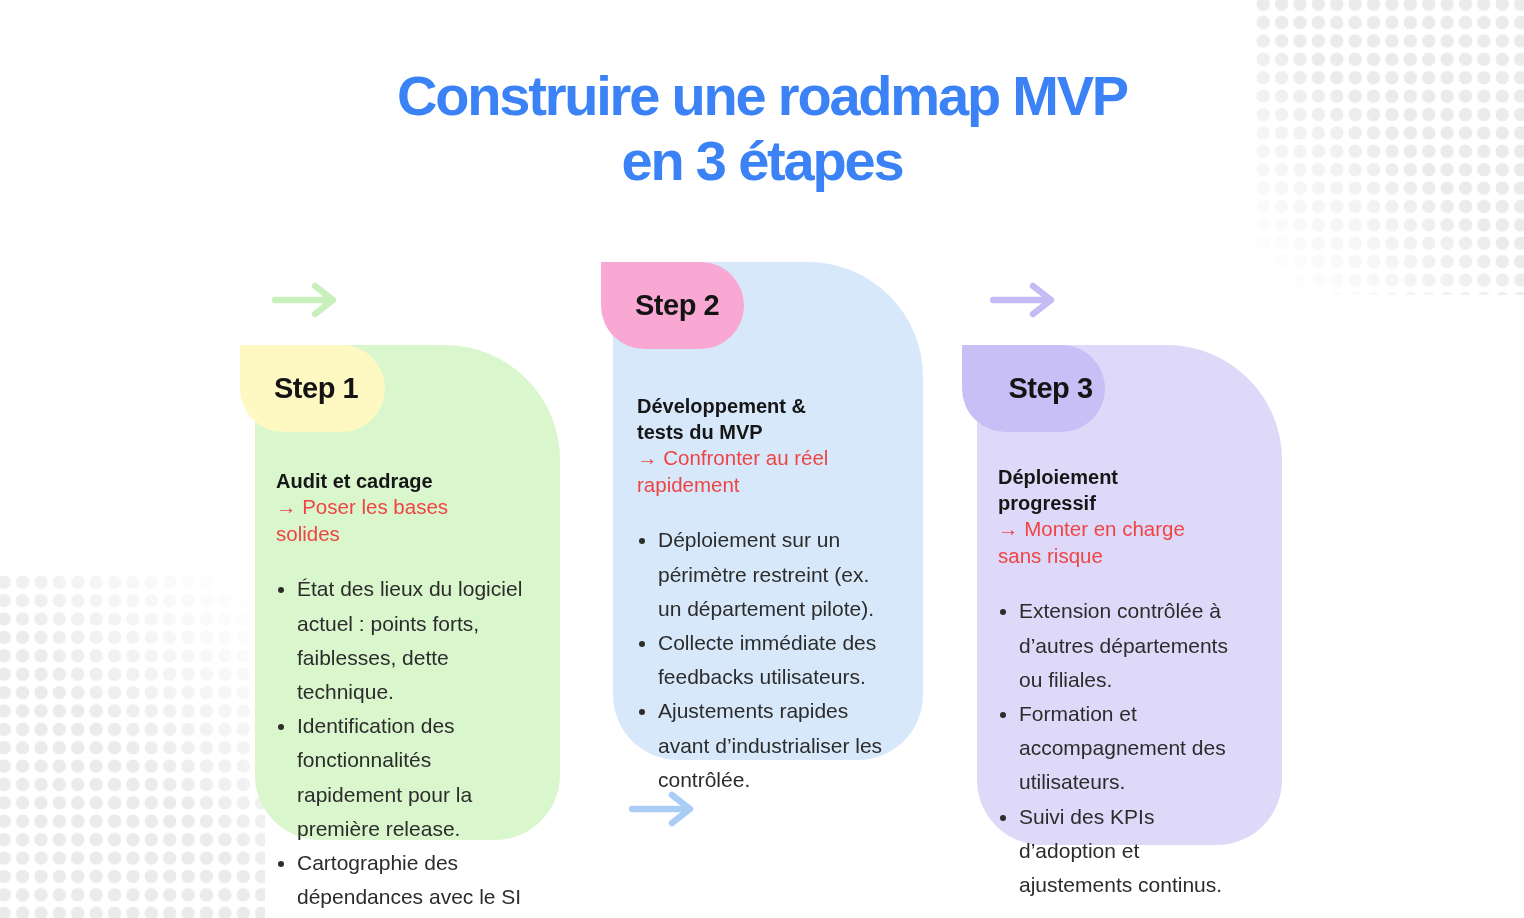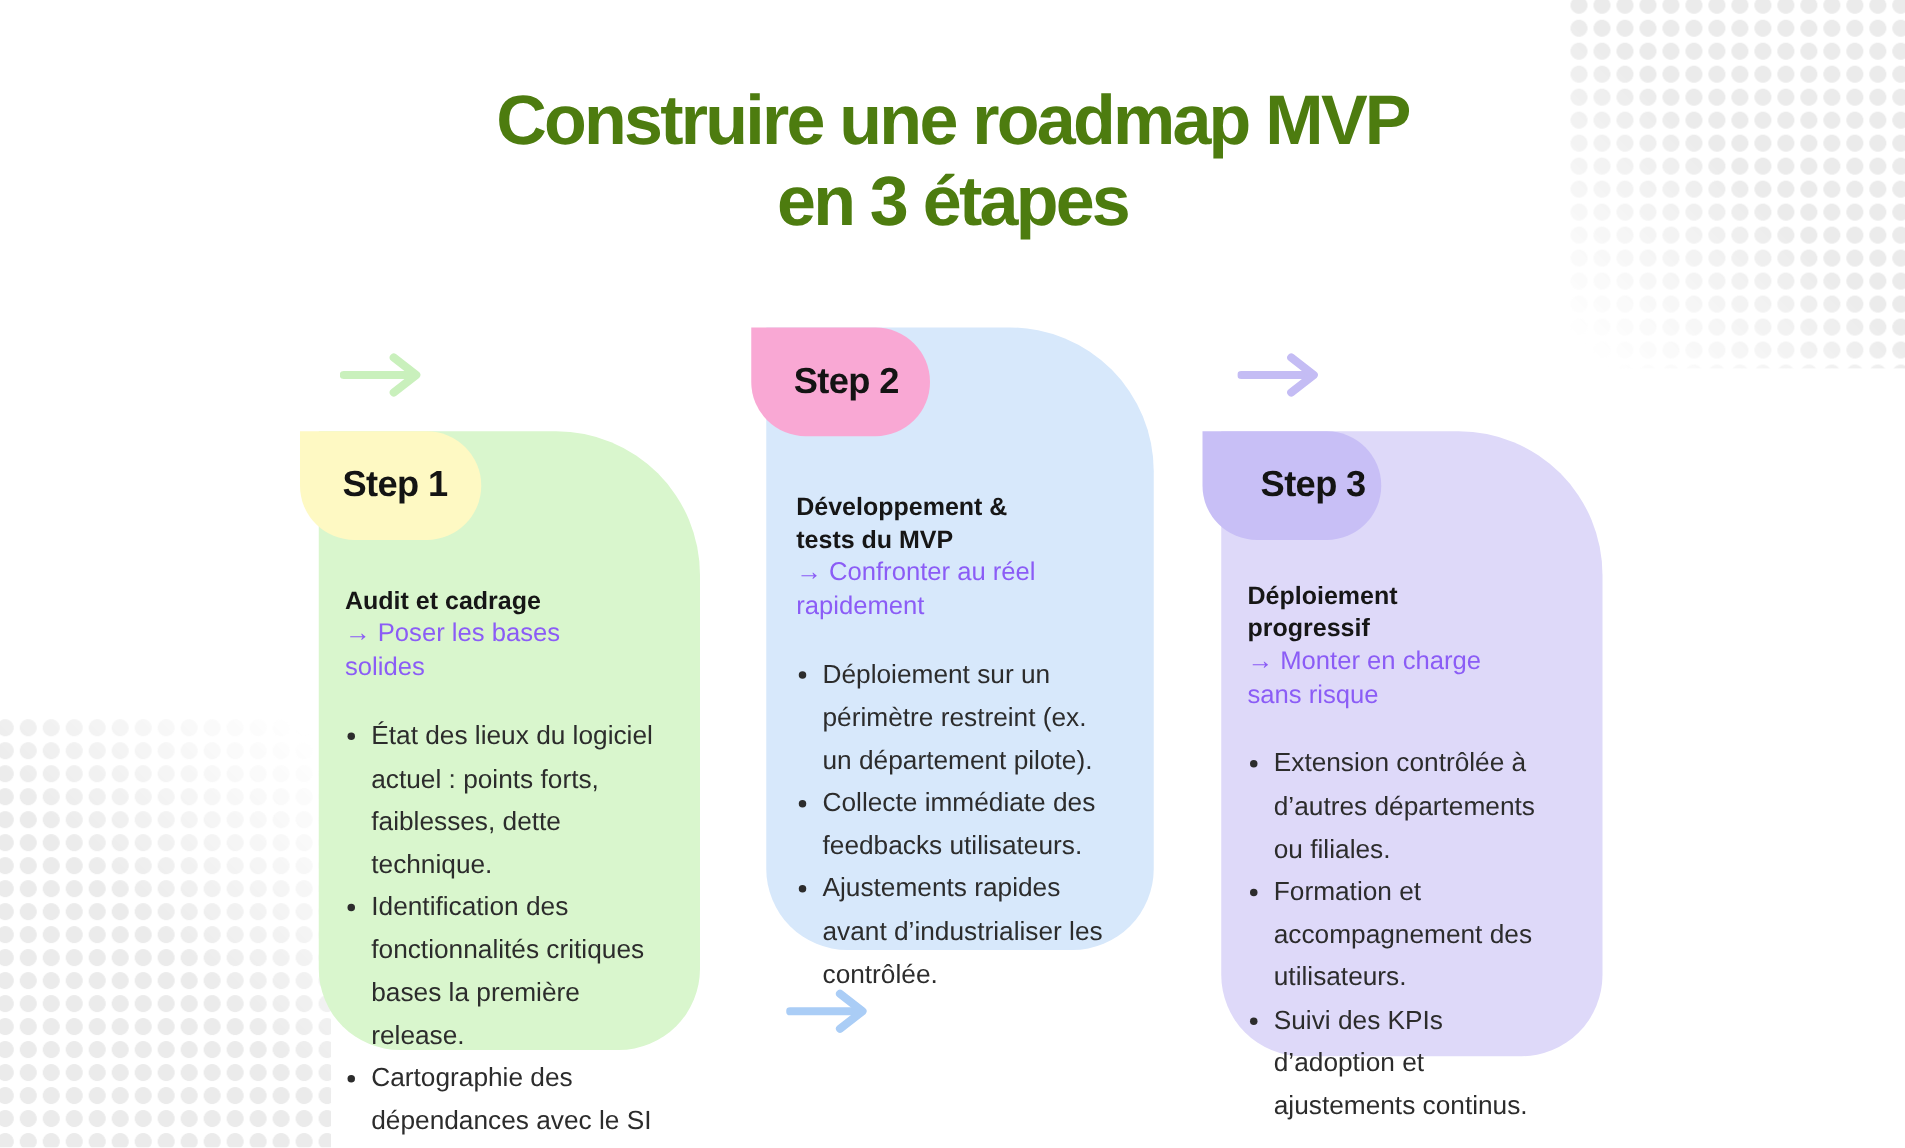--- a/index.html
+++ b/index.html
@@ -79,21 +79,21 @@
     font-size: 20px;
     font-weight: 700;
     line-height: 1.3;
     color: #161616;
     max-width: 218px;
   }
   .card-subtitle {
     font-size: 20.5px;
     font-weight: 400;
     line-height: 1.3;
-    color: #8b5cf6;
+    color: #ef4444;
     max-width: 220px;
   }
   .bullets {
     margin-top: 25px;
     padding-left: 21px;
     width: 248px;
     font-size: 21px;
     line-height: 1.63;
     color: #2c2c2c;
     list-style: disc outside;
@@ -115,21 +115,21 @@
   .card-3 .card-content { top: 119px; }
 </style>
 </head>
 <body>
 
 <div class="canvas">
 
   <div class="dots dots-tr"></div>
   <div class="dots dots-bl"></div>
 
-  <h1 class="title" style="color: #4d7c0f; text-align: center;">
+  <h1 class="title" style="color: #3b82f6; text-align: center;">
     <div>Construire une roadmap MVP</div>
     <div>en 3 étapes</div>
   </h1>
 
   <div class="arrow arrow-1" style="color: rgb(201, 240, 188);">
     <svg viewBox="0 0 72 40" fill="none" stroke="currentColor" stroke-width="6.5" stroke-linecap="round" stroke-linejoin="round">
       <path d="M3 20 H58"></path>
         <path d="M43 6 L61 20 L43 34"></path>
     </svg>
   </div>
@@ -149,21 +149,21 @@
   <div class="card card-1">
     <div class="card-body" style="background-color: rgb(217, 246, 205);"></div>
     <div class="card-tab" style="background-color: #fef9c3;">
       <span>Step 1</span>
     </div>
     <div class="card-content">
       <div class="card-heading">Audit et cadrage</div>
       <div class="card-subtitle">→ Poser les bases solides</div>
       <ul class="bullets">
         <li>État des lieux du logiciel actuel : points forts, faiblesses, dette technique.</li>
-        <li>Identification des fonctionnalités critiques bases la première release.</li>
+        <li>Identification des fonctionnalités rapidement pour la première release.</li>
         <li>Cartographie des dépendances avec le SI et les outils tiers.</li>
       </ul>
     </div>
   </div>
 
   <div class="card card-2">
     <div class="card-body" style="background-color: rgb(215, 232, 251);"></div>
     <div class="card-tab" style="background-color: #f9a8d4;">
       <span>Step 2</span>
     </div>

